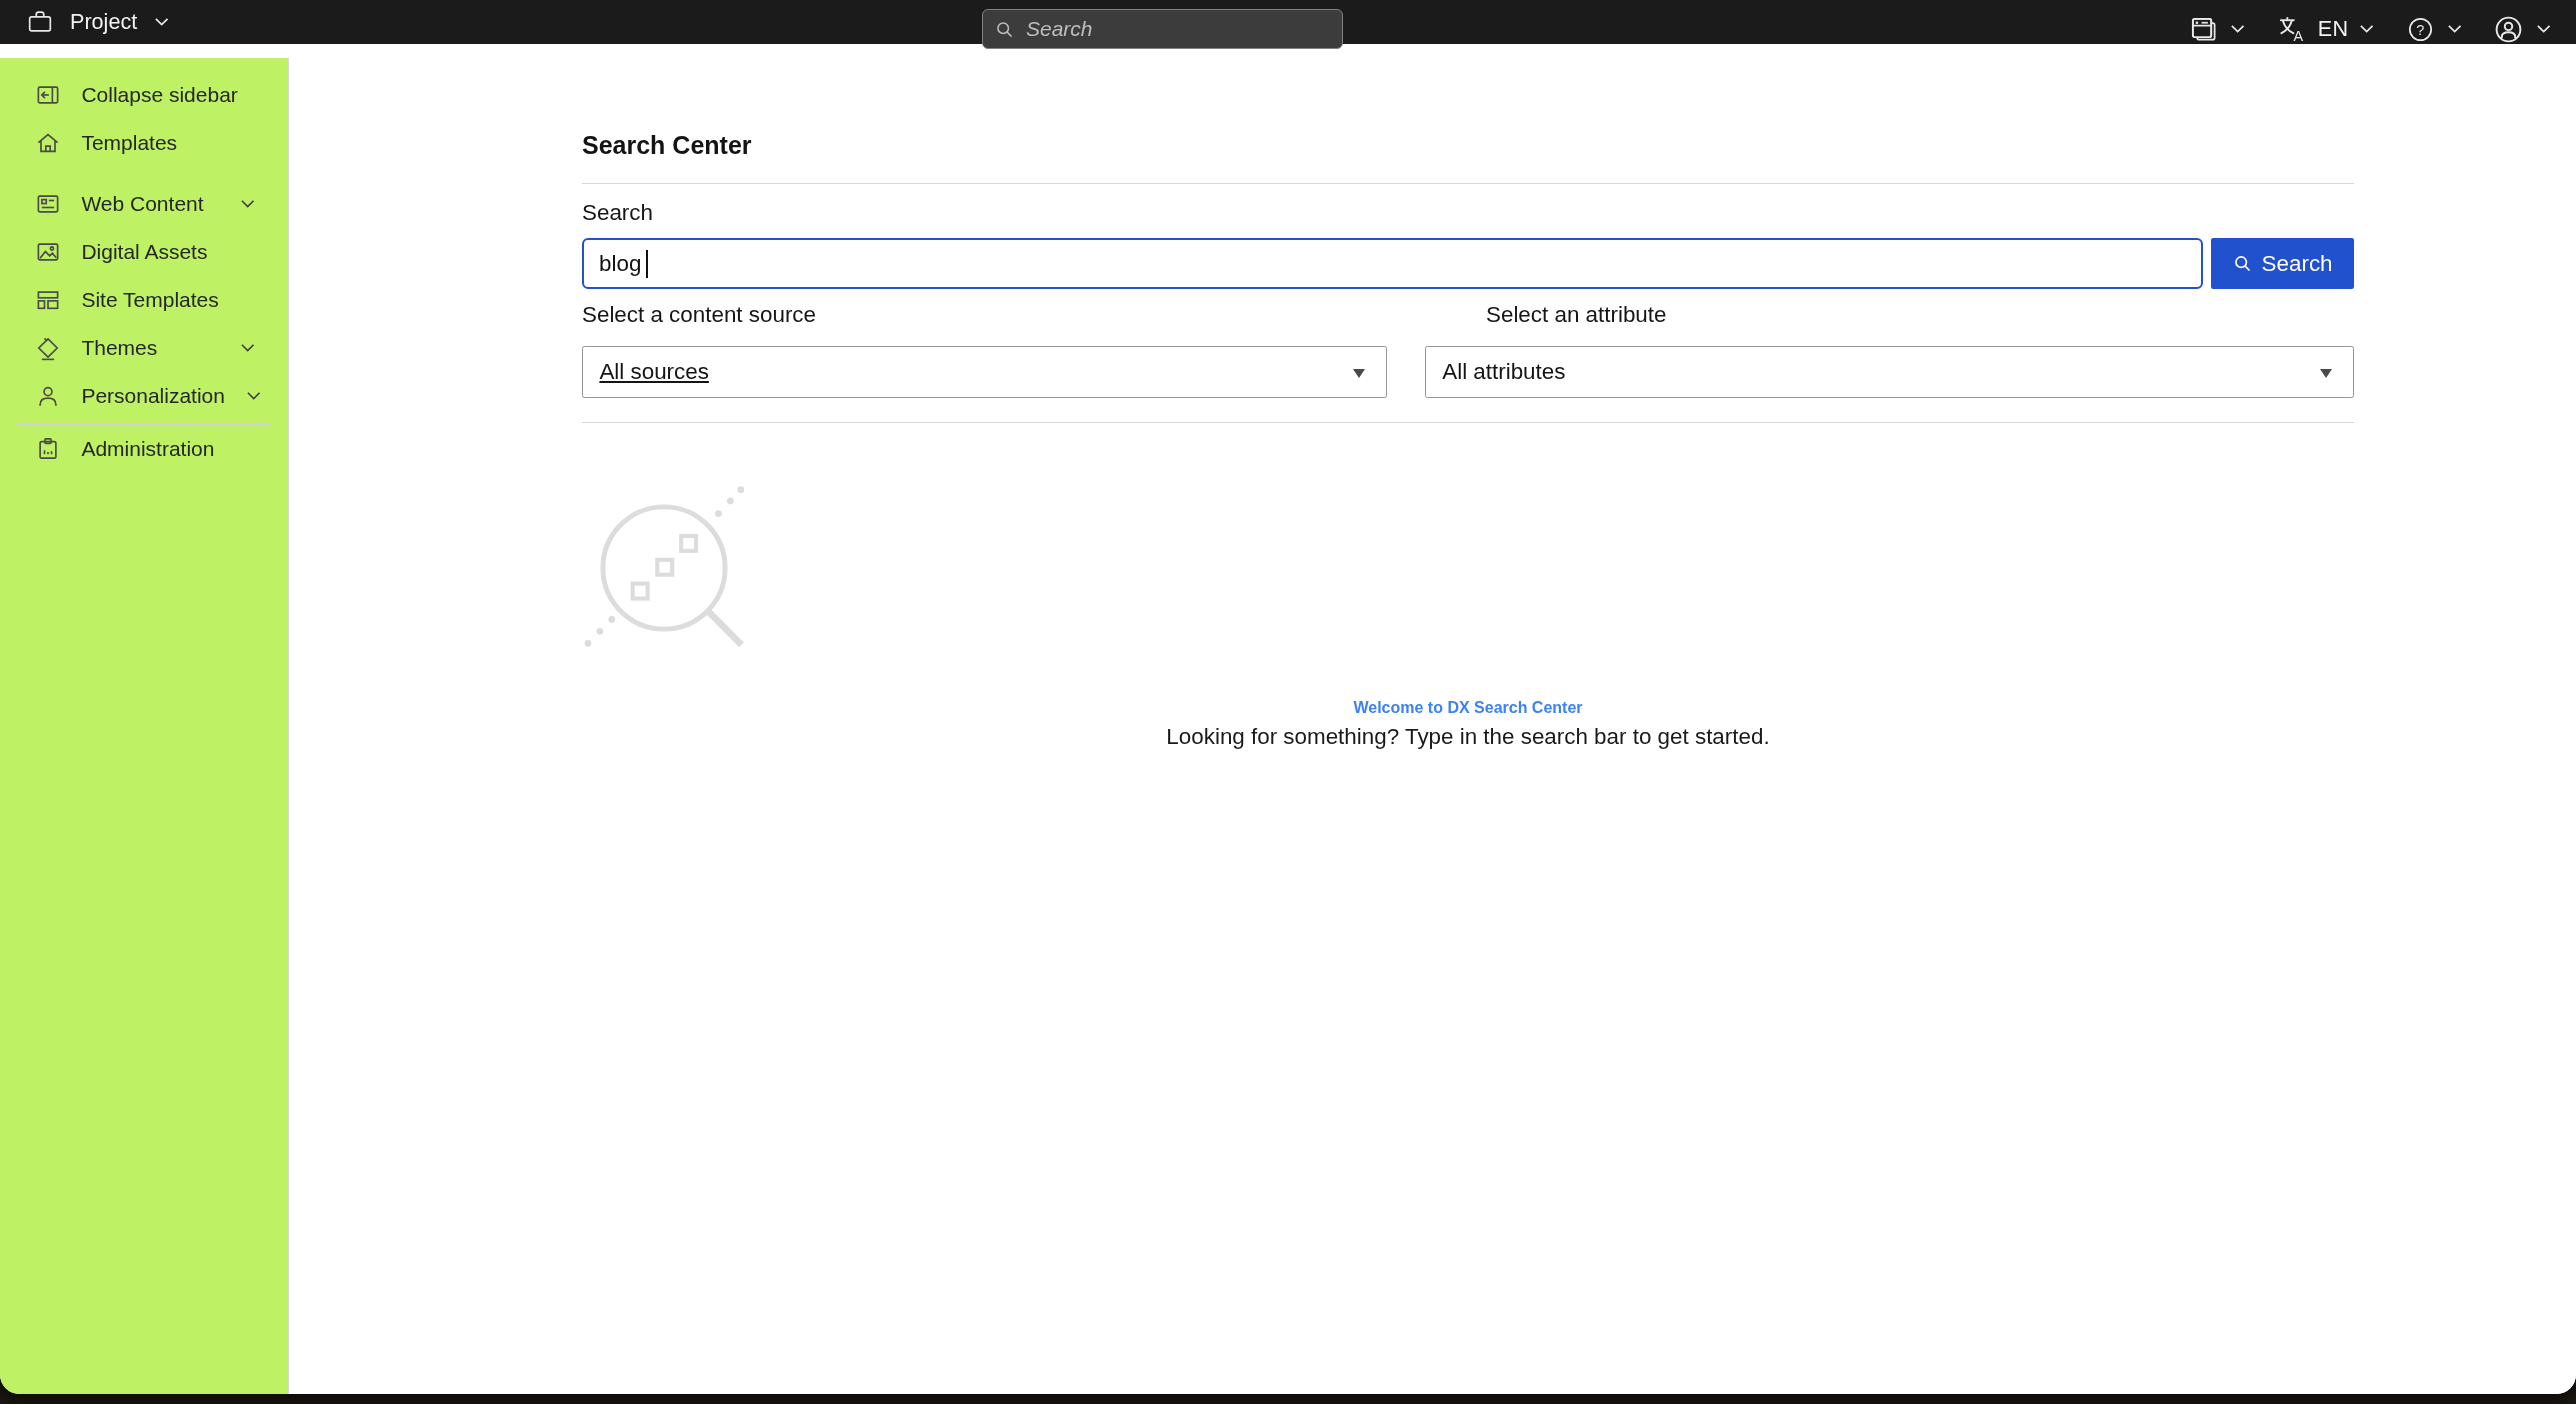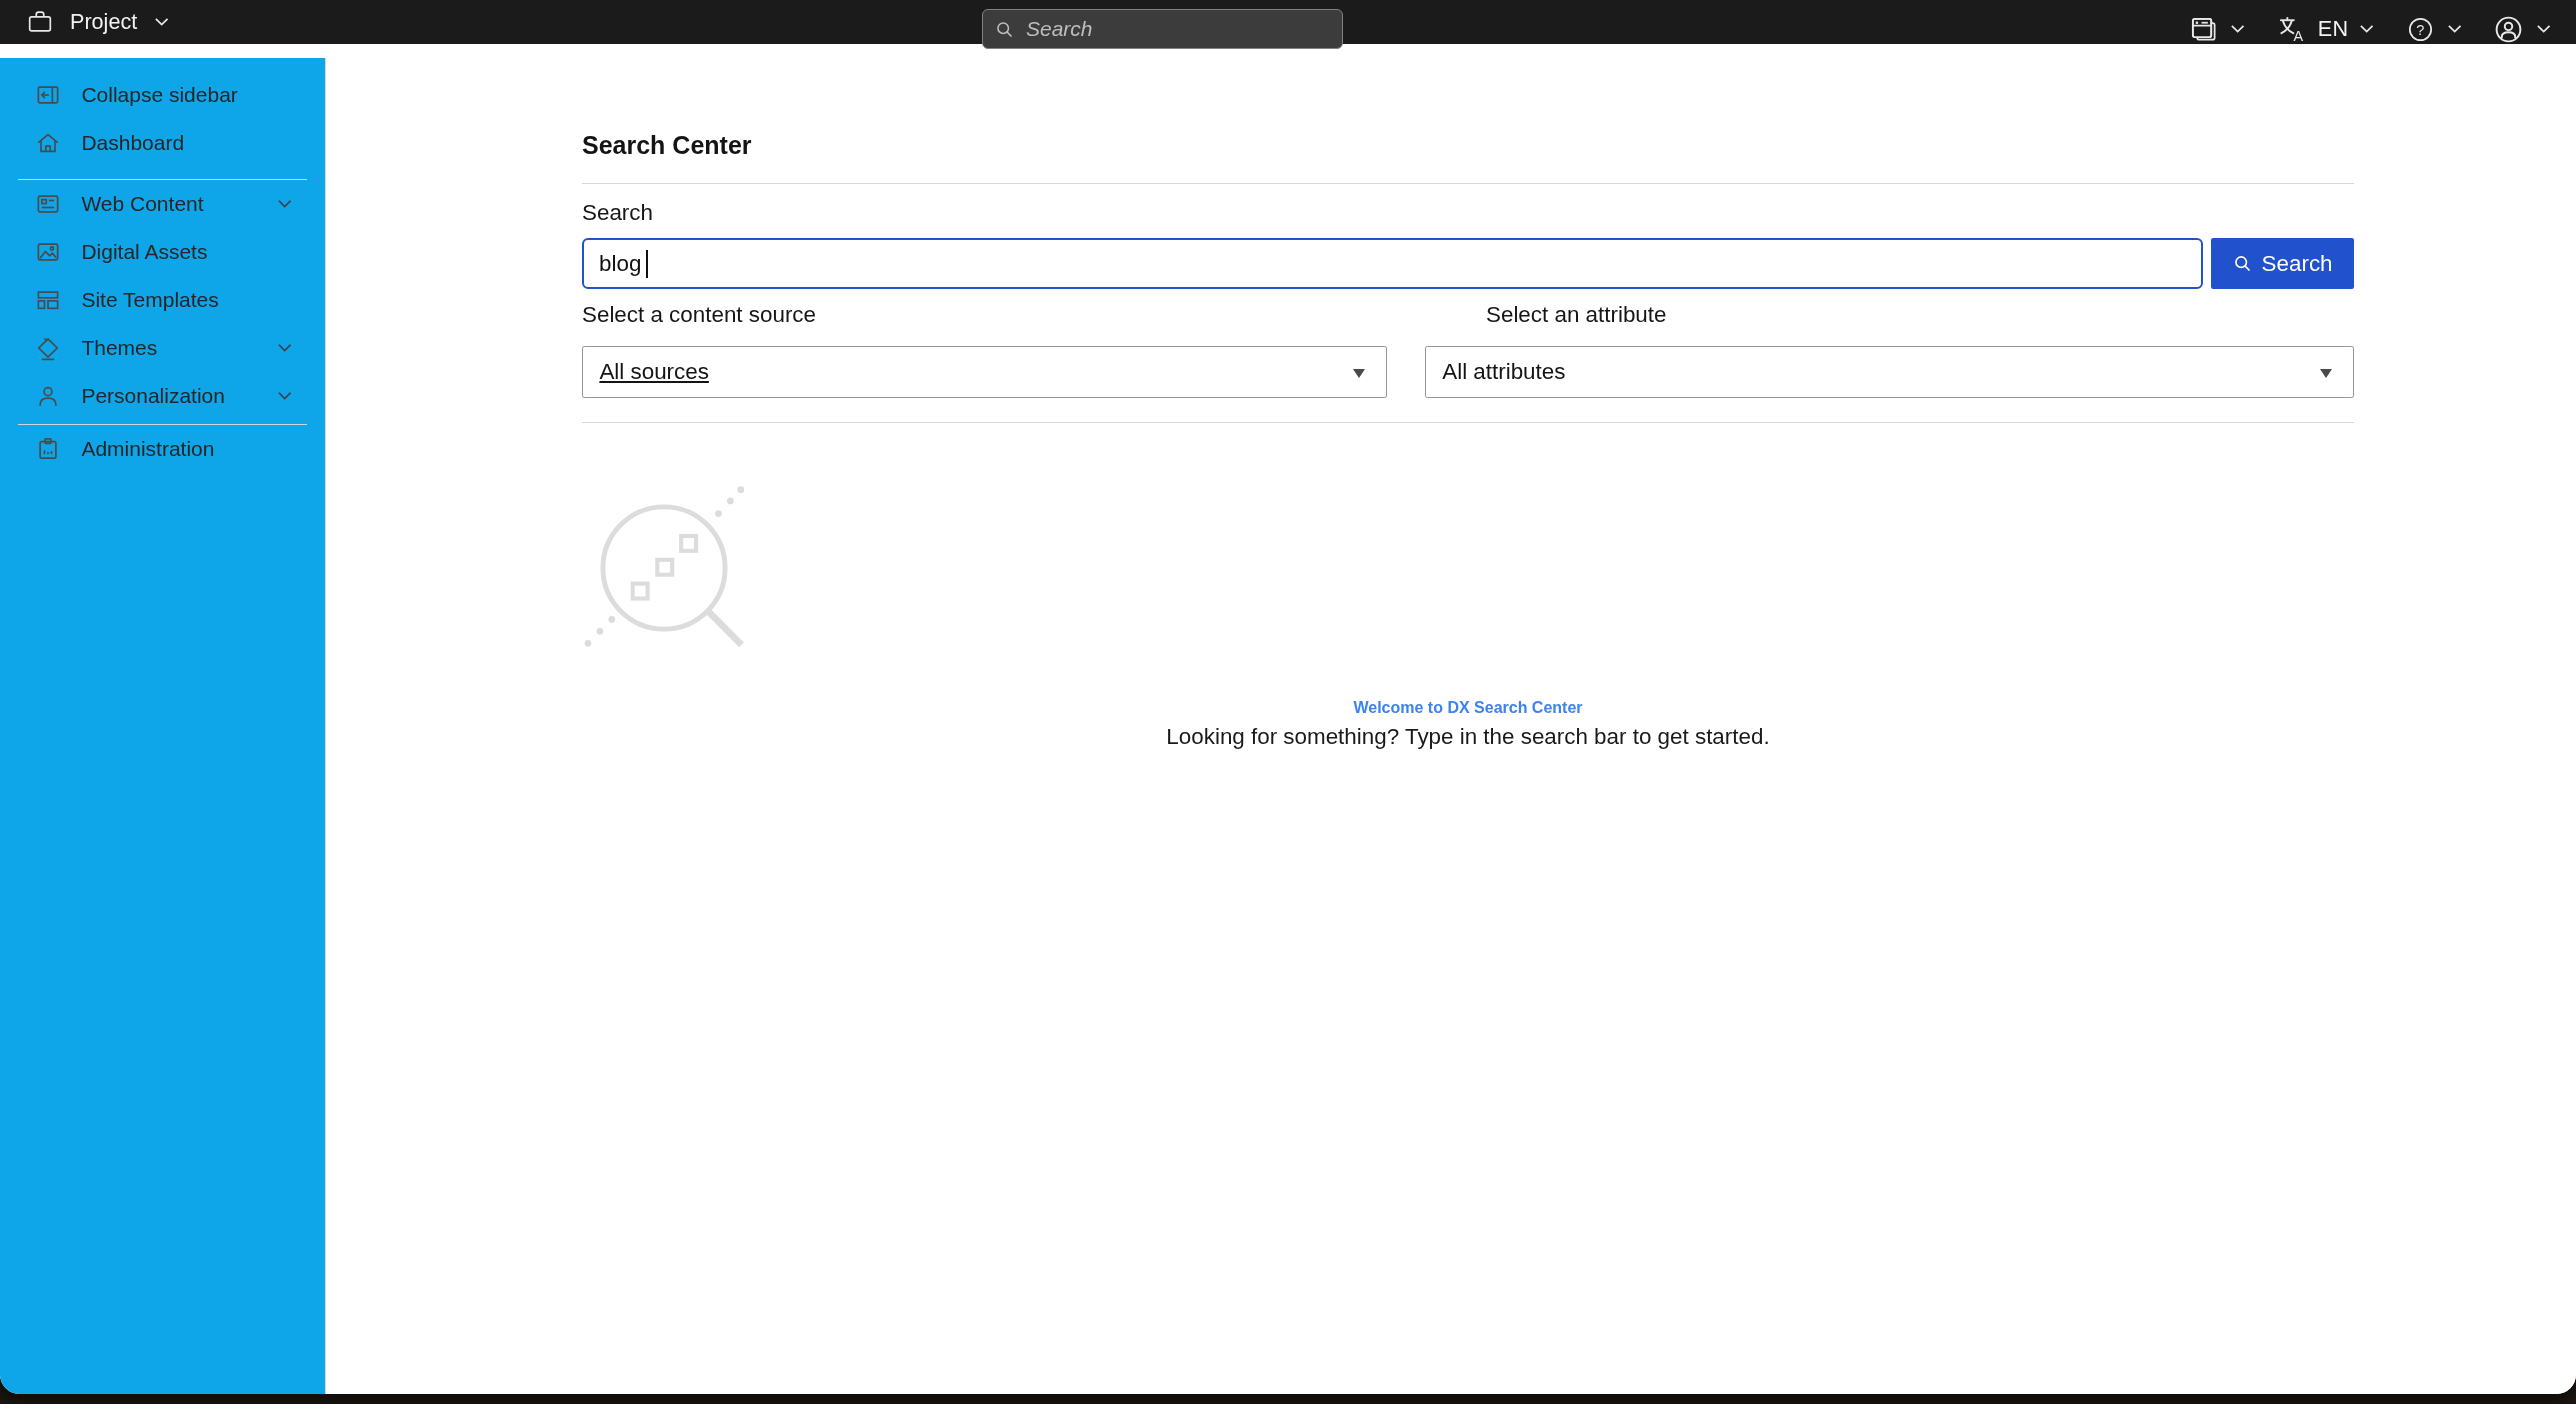--- a/index.html
+++ b/index.html
@@ -21,21 +21,21 @@
                border-radius:6px; color:#e8e8e8; font-size:21px; font-style:italic;
                padding:0 12px 0 43px; outline:none; font-family:"Liberation Sans", sans-serif; }
   .tb-search::placeholder { color:#bdbdbd; font-style:italic; }
   .tb-search-icon { position:absolute; left:12px; top:9.7px; pointer-events:none; }
   .tb-right { position:absolute; right:0; top:0; height:58px; display:flex; align-items:center;
               gap:28px; padding-right:22.4px; }
   .tb-group { display:flex; align-items:center; gap:9px; cursor:pointer; }
   .tb-en { font-size:21.6px; color:#f2f2f2; letter-spacing:0.4px; }
 
   
-  .sidebar { position:absolute; top:58px; left:0; bottom:0; width:326px; background:#0ea5e9;
+  .sidebar { position:absolute; top:58px; left:0; bottom:0; width:289px; background:#bef264;
              border-right:0.7px solid #d8d8d8; padding-top:13.4px; }
   .side-item { height:48px; display:flex; align-items:center; gap:19.4px; padding:0 31px 0 34px;
                cursor:pointer; color:#262626; font-size:21px; }
   .side-item .grow { flex:1; }
   .side-divider { height:0.7px; background:#d4d4d4; margin:11.2px 18px 0.7px 18px; }
   .side-divider.second { margin:3.7px 18px 0.7px 18px; }
 
   
   .main { position:absolute; top:58px; left:358px; right:0; bottom:0; background:#ffffff; }
   .content { position:absolute; left:224px; top:0; width:1772px; }
@@ -188,21 +188,21 @@
       </div>
 
       <div class="side-item">
         <span class="icon">
           <svg width="28" height="28" viewBox="0 0 32 32" fill="none" stroke="#4a4a4a" stroke-width="1.9">
             <path d="M5 15.5 L16 6.5 L27 15.5"></path>
             <path d="M8 13.5 V25.5 H24 V13.5"></path>
             <path d="M13.5 25.5 V19.5 H18.5 V25.5"></path>
           </svg>
         </span>
-        <span class="grow">Dashboard</span>
+        <span class="grow">Templates</span>
       </div>
 
       <div class="side-divider"></div>
 
       <div class="side-item">
         <span class="icon">
           <svg width="28" height="28" viewBox="0 0 32 32" fill="none" stroke="#4a4a4a" stroke-width="1.9">
             <rect x="5" y="7" width="22" height="18" rx="1.5"></rect>
             <rect x="9" y="11" width="5" height="4.5"></rect>
             <line x1="17" y1="12" x2="23" y2="12"></line>

